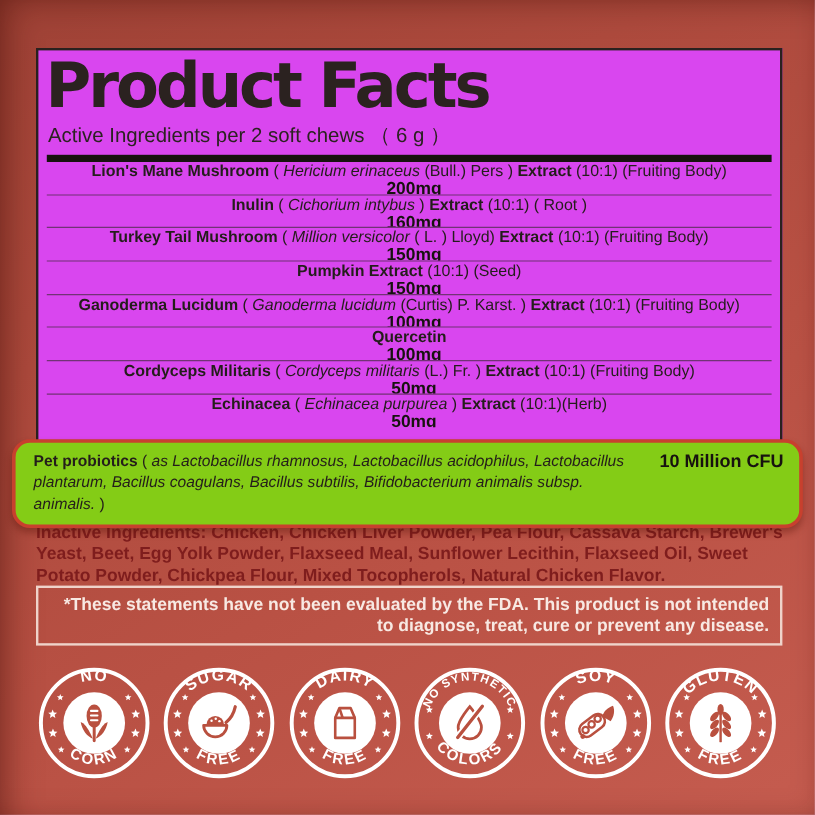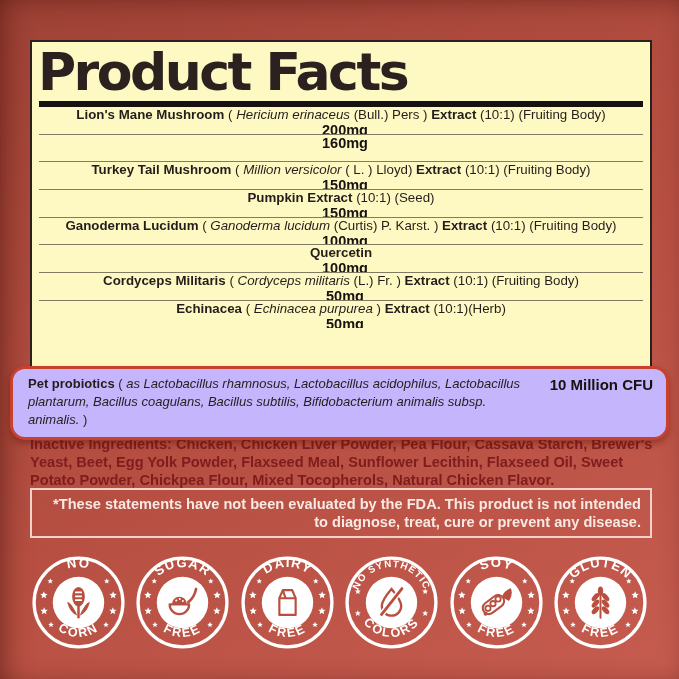--- a/index.html
+++ b/index.html
@@ -4,38 +4,38 @@
 <style>
   html,body{margin:0;padding:0;}
   body{
     width:679px;height:679px;position:relative;overflow:hidden;
     font-family:"Liberation Sans",sans-serif;
     background:linear-gradient(150deg,#9f4236 0%,#ad4a3d 30%,#b95144 60%,#c55c4f 100%);
   }
   .vignette{position:absolute;inset:0;pointer-events:none;
     box-shadow:inset 16px 10px 28px -12px rgba(70,15,8,.55), inset -8px -10px 26px -16px rgba(70,15,8,.35);}
   
-  .panel{position:absolute;left:30px;top:40px;width:622px;height:386px;background:#fef9c3;
+  .panel{position:absolute;left:30px;top:40px;width:622px;height:386px;background:#d946ef;
     border:2px solid #2a211f;box-sizing:border-box;padding:0 6px;}
   .panel::after{content:"";position:absolute;left:0;right:0;bottom:0;height:9px;
     background:linear-gradient(#f3d3cb,#cd8b7f);}
   .title{font-family:"DejaVu Sans",sans-serif;font-weight:bold;font-size:52px;line-height:1.02;
     letter-spacing:-2.5px;color:#2b2220;padding-top:4px;}
   .subtitle{font-size:17px;color:#2b2220;margin:2px 0 5px 2px;}
   .thickbar{height:6px;background:#17120f;margin:2px 1px 0 1px;}
   .rows{margin:0 1px;}
   .row{display:flex;justify-content:space-between;align-items:center;height:26.7px;
     border-bottom:1px solid rgba(45,38,35,.6);font-size:13.3px;color:#241d1b;white-space:nowrap;overflow:hidden;flex-direction:column;}
   .row:last-child{border-bottom:none;}
   .b{font-weight:bold;}
   .i{font-style:italic;}
   .row-amount{font-weight:bold;font-size:14.5px;color:#17120f;padding-left:8px;}
   
   .pill{position:absolute;left:10px;top:366px;width:659px;box-sizing:border-box;z-index:5;
-    background:#c4b5fd;border:3px solid #c8402e;border-radius:15px;
+    background:#84cc16;border:3px solid #c8402e;border-radius:15px;
     padding:6px 13px 7px 15px;display:flex;align-items:flex-start;
     box-shadow:0 4px 6px rgba(90,20,10,.4);}
   .pill-text{flex:1;font-size:13px;line-height:1.4;color:#241d1b;}
   .pill-amount{font-weight:bold;font-size:15px;color:#17120f;margin-left:12px;margin-top:1px;white-space:nowrap;}
   
   .inactive{position:absolute;left:30px;top:436px;width:624px;
     font-size:14.6px;font-weight:bold;color:#7f1d1d;line-height:1.22;}
   .disclaimer{position:absolute;left:30px;top:488px;width:622px;box-sizing:border-box;
     border:2px solid #efd3ca;padding:5px 9px;
     font-size:14.6px;font-weight:bold;color:#f8e9e3;line-height:1.25;text-align:right;}
@@ -45,27 +45,29 @@
   .badge svg{display:block;color:#b9503f;}
   .badge text{font-family:"Liberation Sans",sans-serif;font-weight:bold;fill:#ffffff;}
 </style>
 </head>
 <body>
 
 <div class="vignette"></div>
 
 <div class="panel">
   <div class="title">Product Facts</div>
+  <div class="subtitle">Active Ingredients per 2 soft chews （ 6 g ）</div>
   <div class="thickbar"></div>
   <div class="rows">
       <div class="row">
         <span><span class="b">Lion's Mane Mushroom</span><span> ( </span><span class="i">Hericium erinaceus</span><span>  (Bull.) Pers ) </span><span class="b">Extract</span><span> (10:1)  (Fruiting Body)</span></span>
         <span class="row-amount">200mg</span>
       </div>
       <div class="row">
+        <span><span class="b">Inulin</span><span> ( </span><span class="i">Cichorium intybus</span><span> ) </span><span class="b">Extract</span><span> (10:1) ( Root )</span></span>
         <span class="row-amount">160mg</span>
       </div>
       <div class="row">
         <span><span class="b">Turkey Tail Mushroom</span><span> ( </span><span class="i">Million versicolor</span><span> ( L. ) Lloyd) </span><span class="b">Extract</span><span> (10:1)  (Fruiting Body)</span></span>
         <span class="row-amount">150mg</span>
       </div>
       <div class="row">
         <span><span class="b">Pumpkin Extract</span><span> (10:1) (Seed)</span></span>
         <span class="row-amount">150mg</span>
       </div>

